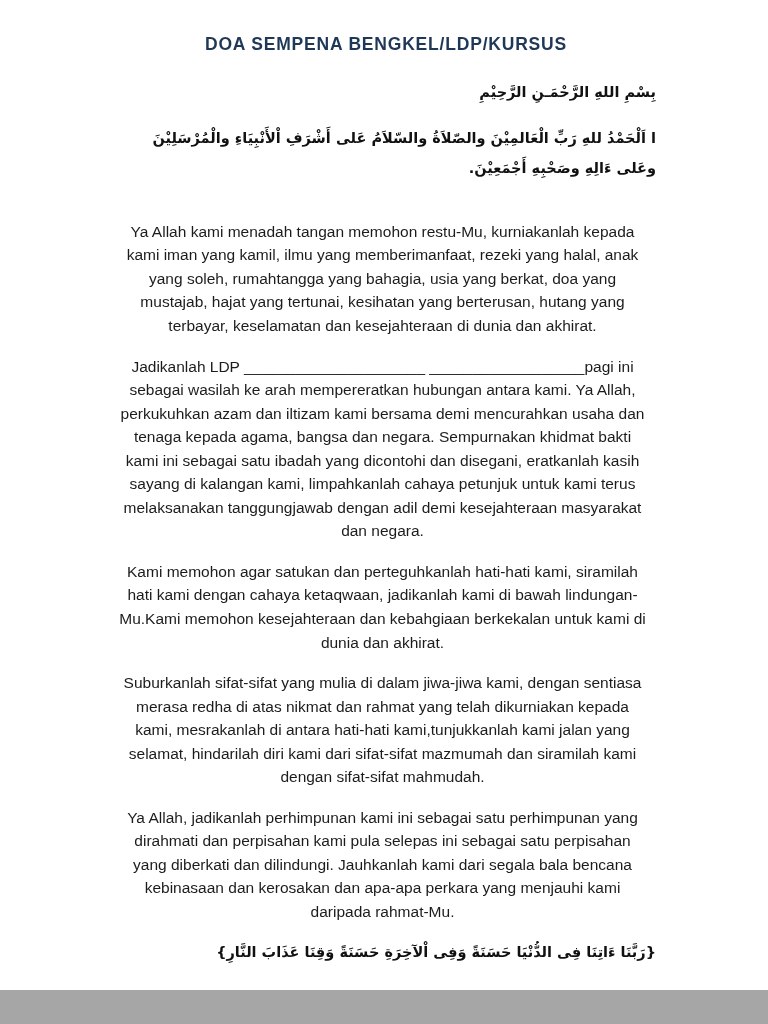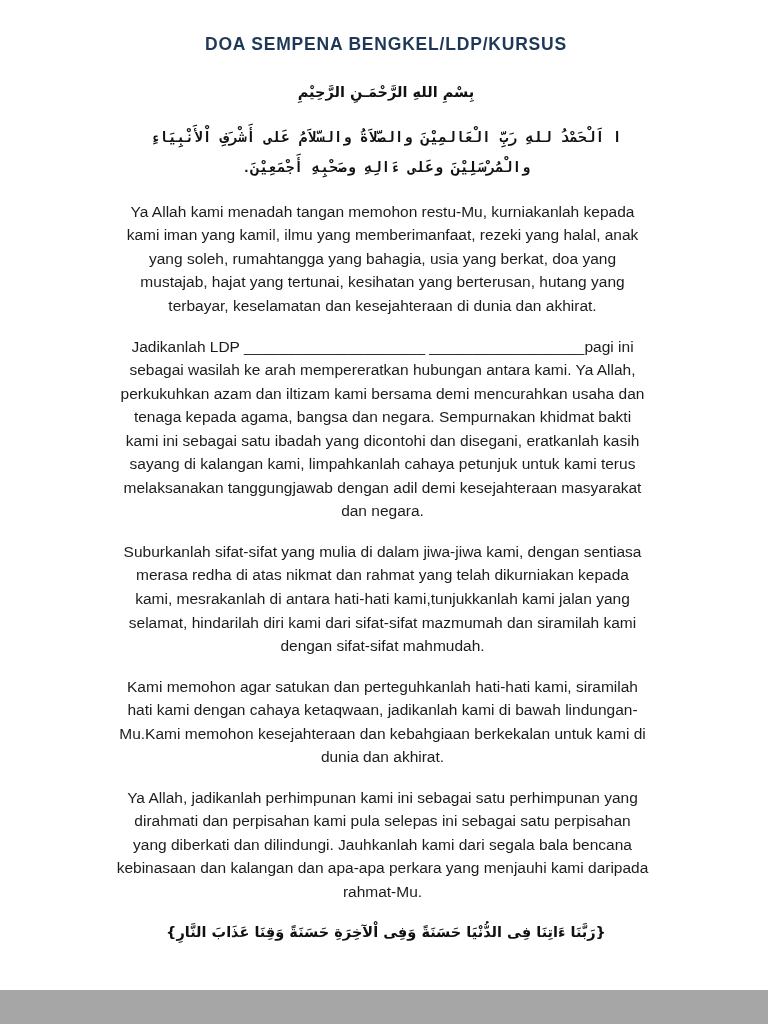--- a/index.html
+++ b/index.html
@@ -26,32 +26,31 @@
     text-align: center;
     color: #1f3858;
     font-size: 17.5px;
     font-weight: bold;
     letter-spacing: 0.8px;
     margin: 0 0 26px 0;
   }
   .arabic {
     direction: rtl;
     unicode-bidi: embed;
-    text-align: center;
+    text-align: right;
     font-family: "DejaVu Sans", sans-serif;
     font-weight: bold;
     font-size: 14.5px;
     color: #111111;
     margin: 0 0 18px 0;
     line-height: 1.65;
   }
   .arabic.opening {
     line-height: 2.1;
-    margin-bottom: 16px;
-    font-family: Liberation Mono, monospace;
+    margin-bottom: 36px;
   }
   .arabic.dua {
     margin: 0 0 22px 0;
   }
   .body-para {
     text-align: center;
     font-size: 15.5px;
     line-height: 1.52;
     color: #1c1c1c;
     margin: 0 7px 17px 0;
@@ -73,25 +72,25 @@
   <h1 class="doc-title">DOA SEMPENA BENGKEL/LDP/KURSUS</h1>
 
   <p class="arabic" dir="rtl">بِسْمِ اللهِ الرَّحْمَـنِ الرَّحِيْمِ</p>
 
   <p class="arabic opening" dir="rtl">ا اَلْحَمْدُ للهِ رَبِّ الْعَالمِيْنَ والصّلاَةُ والسّلاَمُ عَلى أَشْرَفِ اْلأَنْبِيَاءِ والْمُرْسَلِيْنَ وعَلى ءَالِهِ وصَحْبِهِ أَجْمَعِيْنَ.</p>
 
   <p class="body-para">Ya Allah kami menadah tangan memohon restu-Mu, kurniakanlah kepada kami iman yang kamil, ilmu yang memberimanfaat, rezeki yang halal, anak yang soleh, rumahtangga yang bahagia, usia yang berkat, doa yang mustajab, hajat yang tertunai, kesihatan yang berterusan, hutang yang terbayar, keselamatan dan kesejahteraan di dunia dan akhirat.</p>
 
   <p class="body-para">Jadikanlah LDP _____________________ __________________pagi ini sebagai wasilah ke arah mempereratkan hubungan antara kami.  Ya Allah, perkukuhkan azam dan iltizam kami bersama demi mencurahkan usaha dan tenaga kepada agama, bangsa dan negara. Sempurnakan khidmat bakti kami ini sebagai satu ibadah yang dicontohi dan disegani, eratkanlah kasih sayang di kalangan kami, limpahkanlah cahaya petunjuk untuk kami terus melaksanakan tanggungjawab dengan adil  demi  kesejahteraan masyarakat dan negara.</p>
 
+  <p class="body-para">Kami memohon agar satukan dan perteguhkanlah hati-hati kami, siramilah hati kami dengan cahaya ketaqwaan, jadikanlah kami di bawah lindungan-Mu.Kami memohon kesejahteraan dan kebahgiaan berkekalan untuk kami di dunia dan akhirat.</p>
+
   <p class="body-para">Suburkanlah sifat-sifat yang mulia di dalam jiwa-jiwa kami, dengan sentiasa merasa redha di atas nikmat dan rahmat yang telah dikurniakan kepada kami, mesrakanlah di antara hati-hati kami,tunjukkanlah kami jalan yang selamat, hindarilah diri kami dari sifat-sifat mazmumah dan siramilah kami dengan sifat-sifat mahmudah.</p>
-
-  <p class="body-para">Kami memohon agar satukan dan perteguhkanlah hati-hati kami, siramilah hati kami dengan cahaya ketaqwaan, jadikanlah kami di bawah lindungan-Mu.Kami memohon kesejahteraan dan kebahgiaan berkekalan untuk kami di dunia dan akhirat.</p>
 
 
 
-  <p class="body-para">Ya Allah, jadikanlah perhimpunan kami ini sebagai satu perhimpunan yang dirahmati dan perpisahan kami pula selepas ini sebagai satu perpisahan yang diberkati dan dilindungi.  Jauhkanlah kami dari segala bala bencana kebinasaan dan kalangan dan apa-apa perkara yang menjauhi kami daripada rahmat-Mu.</p>
+  <p class="body-para">Ya Allah, jadikanlah perhimpunan kami ini sebagai satu perhimpunan yang dirahmati dan perpisahan kami pula selepas ini sebagai satu perpisahan yang diberkati dan dilindungi.  Jauhkanlah kami dari segala bala bencana kebinasaan dan kerosakan dan apa-apa perkara yang menjauhi kami daripada rahmat-Mu.</p>
 
   <p class="arabic dua" dir="rtl">{رَبَّنَا ءَاتِنَا فِى الدُّنْيَا حَسَنَةً وَفِى اْلآخِرَةِ حَسَنَةً وَقِنَا عَذَابَ النَّارِ}</p>
 
 </div>
 
 <div class="footer-bar"></div>
 
 </body></html>

